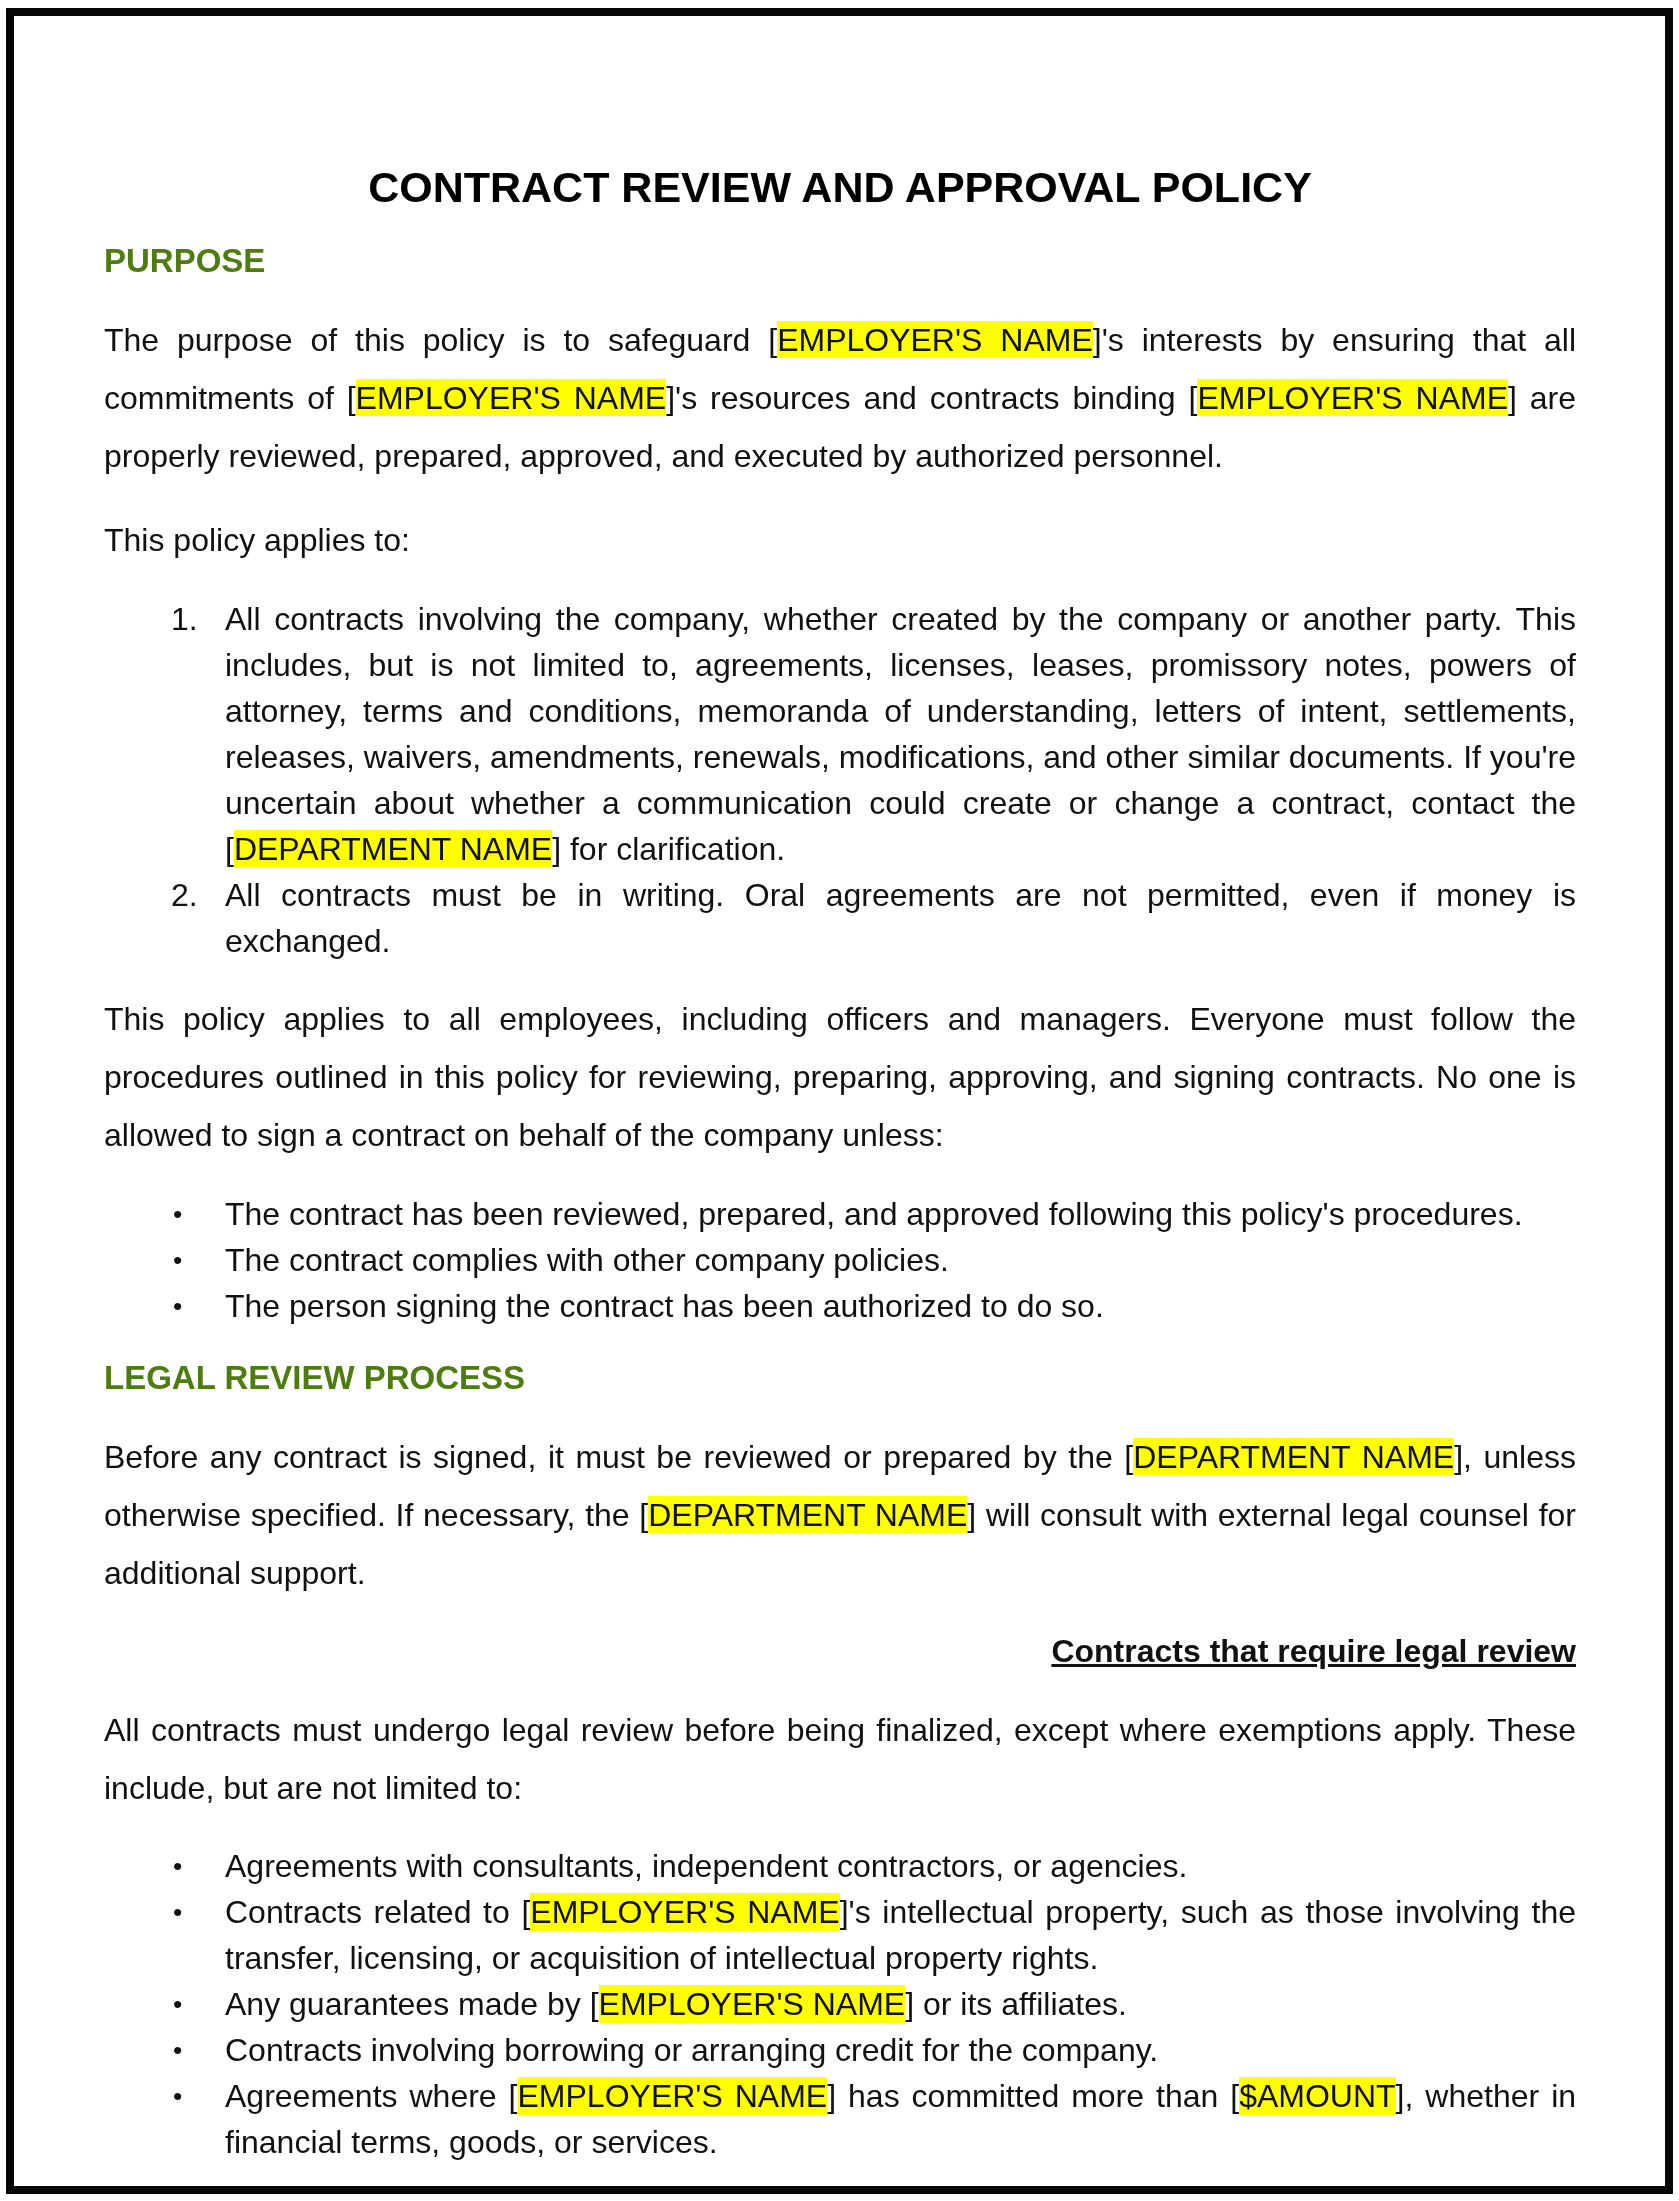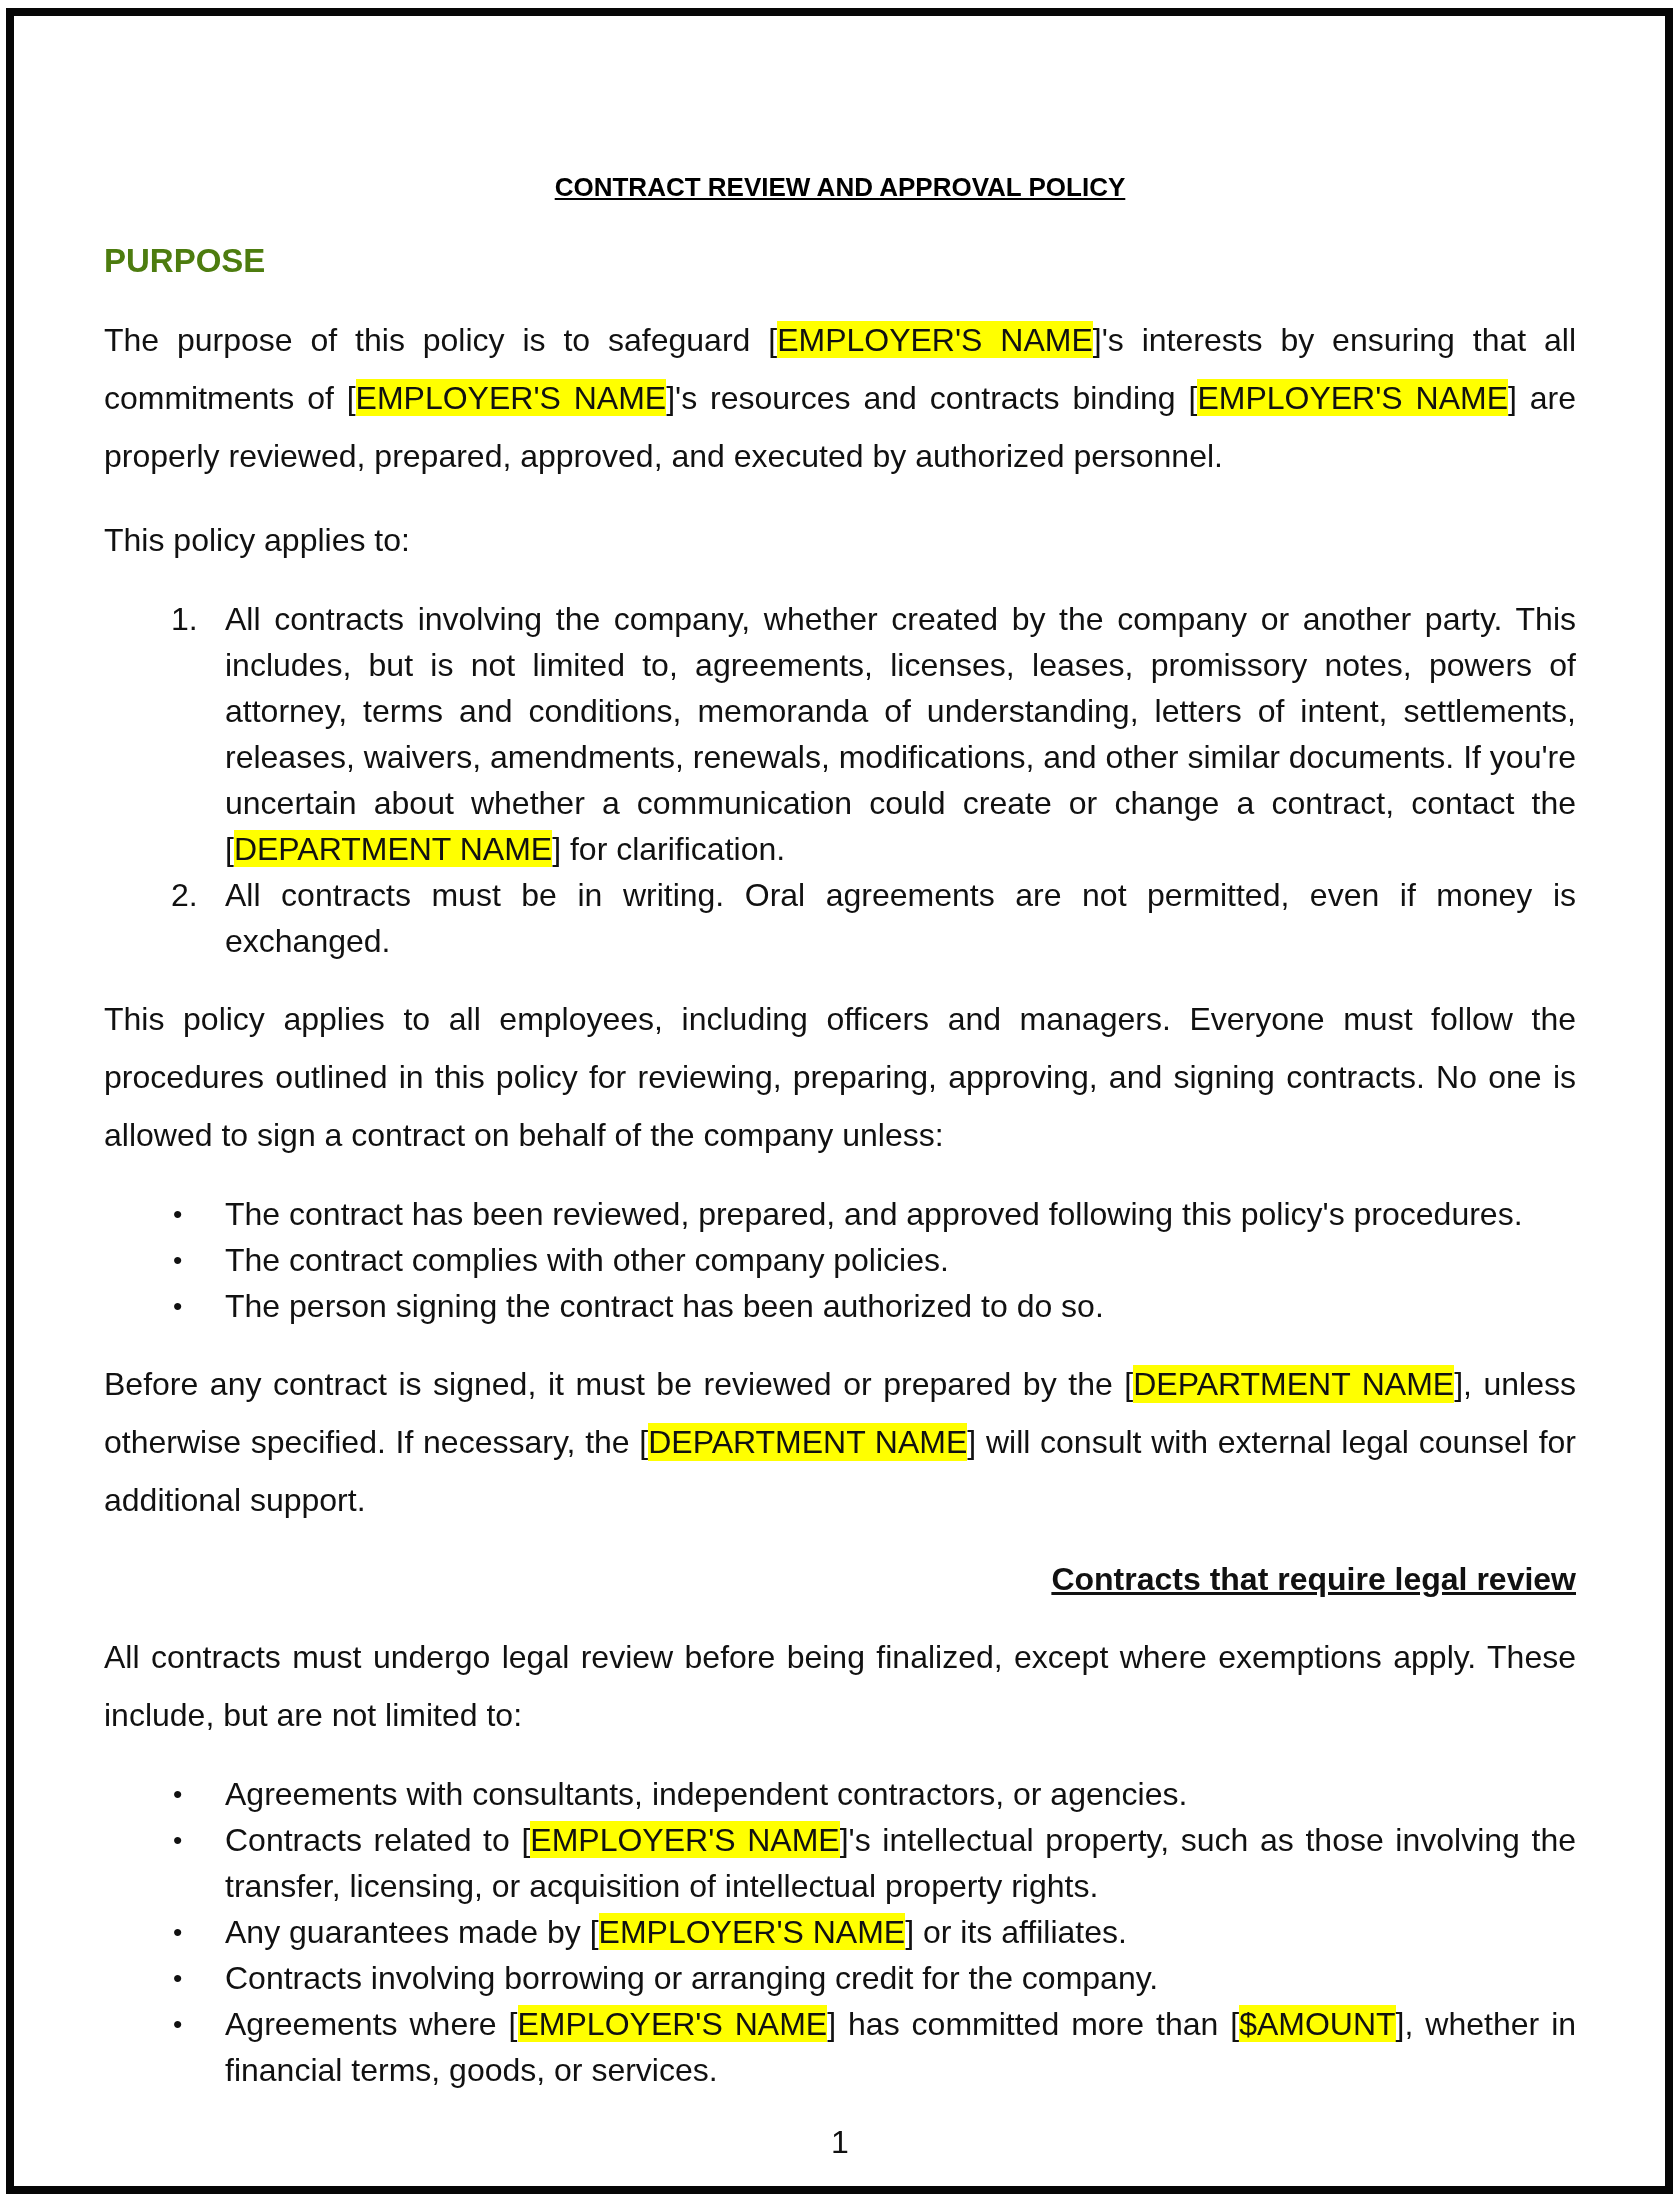--- a/index.html
+++ b/index.html
@@ -25,25 +25,24 @@
   }
   .content {
     position: absolute;
     left: 104px;
     top: 164px;
     width: 1472px;
   }
   .title {
     text-align: center;
     font-weight: bold;
-    font-size: 26px;
+    font-size: 43px;
     margin: 0 0 28px 0;
     line-height: 46px;
     color: #000000;
-    text-decoration: underline;
   }
   .heading {
     font-weight: bold;
     font-size: 33px;
     margin: 0 0 26.5px 0;
     line-height: 46px;
     color: #4d7c0f;
   }
   .subheading {
     font-weight: bold;
@@ -122,20 +121,21 @@
     <div class="li bullet">
       <span class="marker">•</span>
       <span><span>The contract complies with other company policies.</span></span>
     </div>
     <div class="li bullet">
       <span class="marker">•</span>
       <span><span>The person signing the contract has been authorized to do so.</span></span>
     </div>
   </div>
 
+  <div class="heading">LEGAL REVIEW PROCESS</div>
 
   <p class="para"><span>Before any contract is signed, it must be reviewed or prepared by the [</span><mark class="hl">DEPARTMENT NAME</mark><span>], unless otherwise specified. If necessary, the [</span><mark class="hl">DEPARTMENT NAME</mark><span>] will consult with external legal counsel for additional support.</span></p>
 
   <div class="subheading">Contracts that require legal review</div>
 
   <p class="para"><span>All contracts must undergo legal review before being finalized, except where exemptions apply. These include, but are not limited to:</span></p>
 
   <div class="list">
     <div class="li bullet">
       <span class="marker">•</span>

